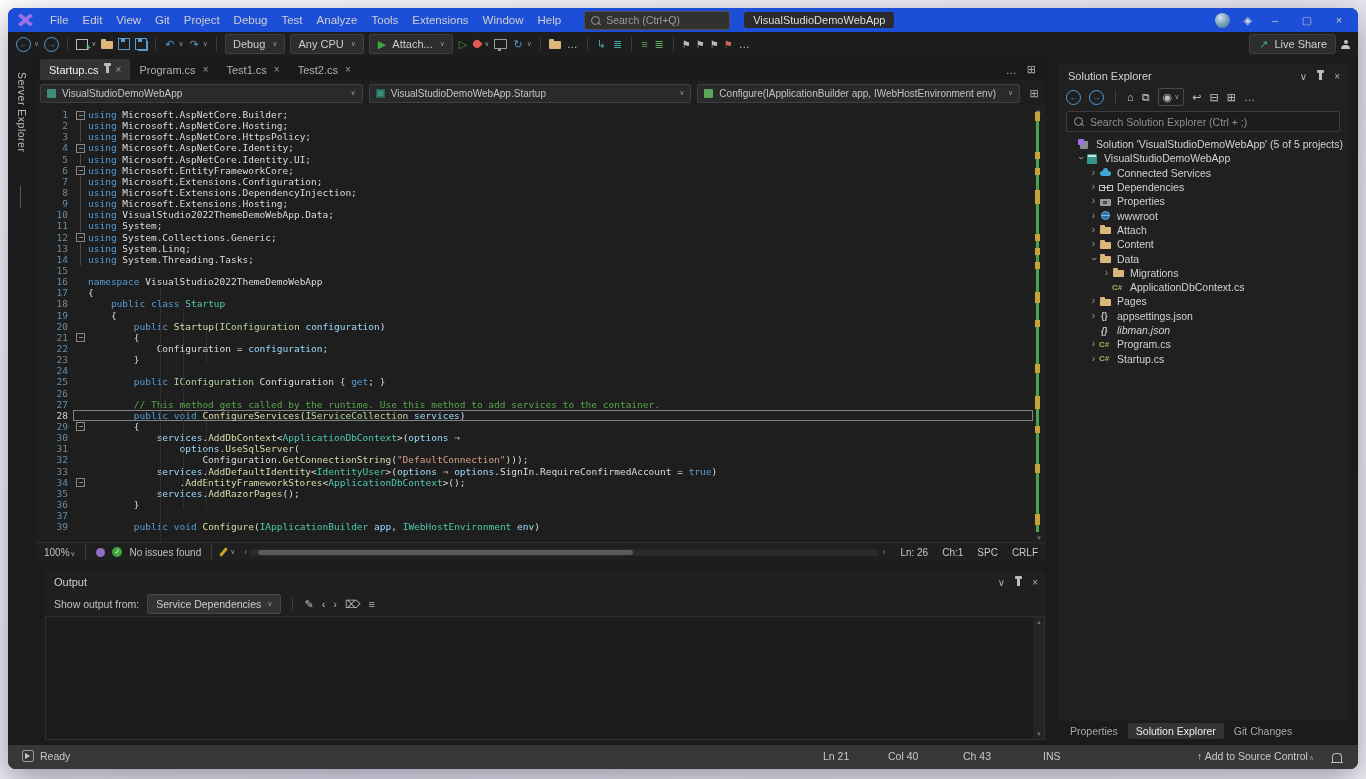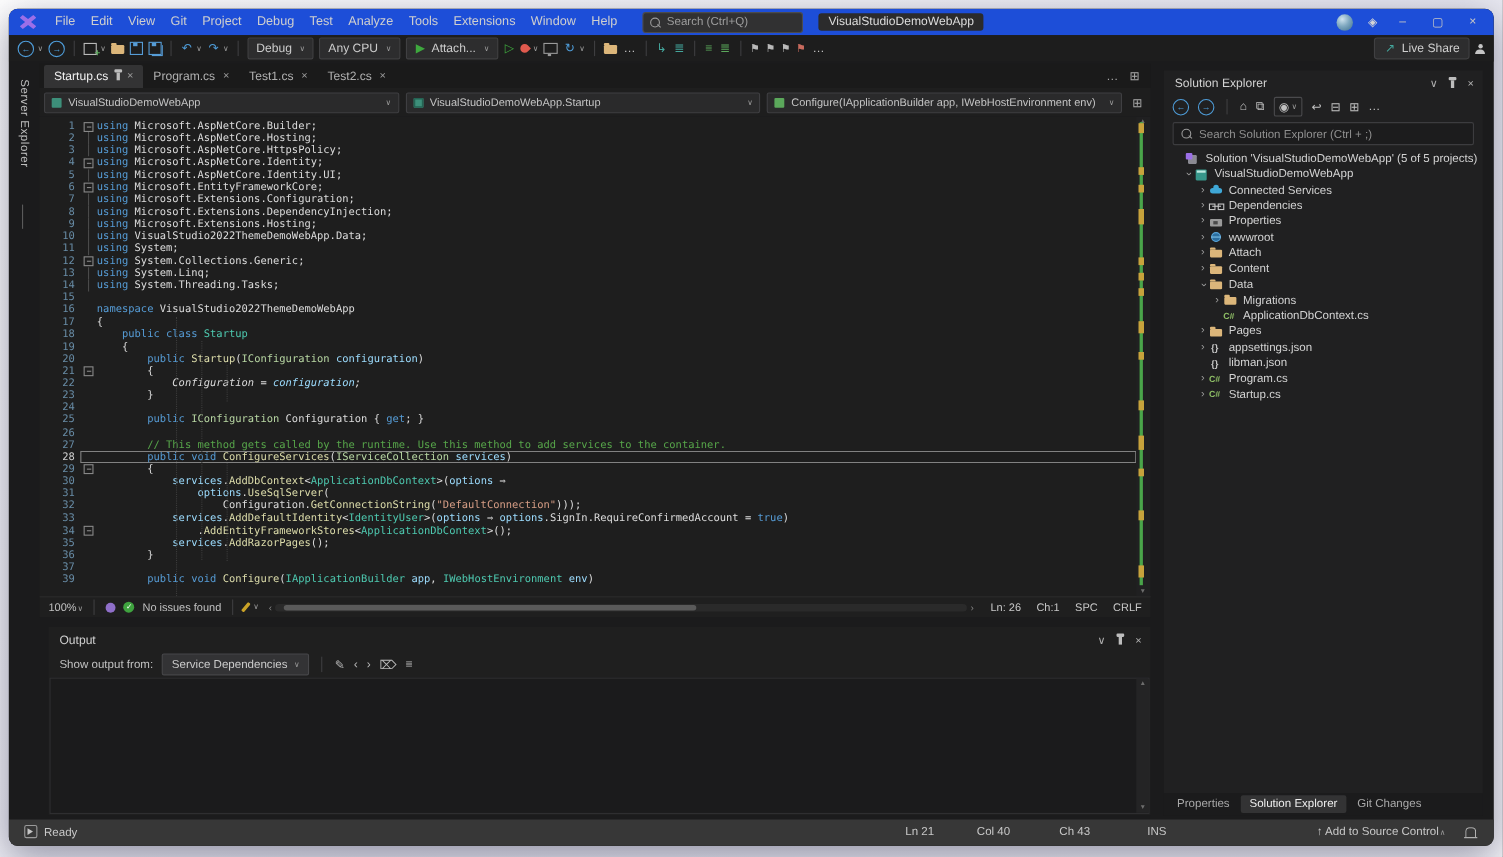--- a/index.html
+++ b/index.html
@@ -303,21 +303,21 @@
           <div class="cl"><span class="ln">12</span><span class="body"><span class="fm fbox"></span><span style="display: flex;"><span class="tk-k">using</span><span class="tk-w"> System.Collections.Generic;</span></span></span></div>
           <div class="cl"><span class="ln">13</span><span class="body"><span class="fm fline"></span><span style="display: flex;"><span class="tk-k">using</span><span class="tk-w"> System.Linq;</span></span></span></div>
           <div class="cl"><span class="ln">14</span><span class="body"><span class="fm fline"></span><span style="display: flex;"><span class="tk-k">using</span><span class="tk-w"> System.Threading.Tasks;</span></span></span></div>
           <div class="cl"><span class="ln">15</span><span class="body"><span class="fm"></span><span style="display: flex;"></span></span></div>
           <div class="cl"><span class="ln">16</span><span class="body"><span class="fm"></span><span style="display: flex;"><span class="tk-k">namespace</span><span class="tk-w"> VisualStudio2022ThemeDemoWebApp</span></span></span></div>
           <div class="cl"><span class="ln">17</span><span class="body"><span class="fm"></span><span style="display: flex;"><span class="tk-w">{</span></span></span></div>
           <div class="cl"><span class="ln">18</span><span class="body"><span class="fm"></span><span style="display: flex;"><span class="tk-w">    </span><span class="tk-k">public class </span><span class="tk-t">Startup</span></span></span></div>
           <div class="cl"><span class="ln">19</span><span class="body"><span class="fm"></span><span style="display: flex;"><span class="tk-w">    {</span></span></span></div>
           <div class="cl"><span class="ln">20</span><span class="body"><span class="fm"></span><span style="display: flex;"><span class="tk-w">        </span><span class="tk-k">public </span><span class="tk-m">Startup</span><span class="tk-w">(</span><span class="tk-i">IConfiguration</span><span class="tk-w"> </span><span class="tk-p">configuration</span><span class="tk-w">)</span></span></span></div>
           <div class="cl"><span class="ln">21</span><span class="body"><span class="fm fbox"></span><span style="display: flex;"><span class="tk-w">        {</span></span></span></div>
-          <div class="cl"><span class="ln">22</span><span class="body"><span class="fm"></span><span style="display: flex; font-style: italic;"><span class="tk-w">            Configuration = </span><span class="tk-p">configuration</span><span class="tk-w">;</span></span></span></div>
+          <div class="cl"><span class="ln">22</span><span class="body"><span class="fm"></span><span style="display: flex;"><span class="tk-w">            Configuration = </span><span class="tk-p">configuration</span><span class="tk-w">;</span></span></span></div>
           <div class="cl"><span class="ln">23</span><span class="body"><span class="fm"></span><span style="display: flex;"><span class="tk-w">        }</span></span></span></div>
           <div class="cl"><span class="ln">24</span><span class="body"><span class="fm"></span><span style="display: flex;"></span></span></div>
           <div class="cl"><span class="ln">25</span><span class="body"><span class="fm"></span><span style="display: flex;"><span class="tk-w">        </span><span class="tk-k">public </span><span class="tk-i">IConfiguration</span><span class="tk-w"> Configuration { </span><span class="tk-k">get</span><span class="tk-w">; }</span></span></span></div>
           <div class="cl"><span class="ln">26</span><span class="body"><span class="fm"></span><span style="display: flex;"></span></span></div>
           <div class="cl"><span class="ln">27</span><span class="body"><span class="fm"></span><span style="display: flex;"><span class="tk-w">        </span><span class="tk-c">// This method gets called by the runtime. Use this method to add services to the container.</span></span></span></div>
           <div class="cl cur"><span class="ln">28</span><span class="body"><span class="fm"></span><span style="display: flex;"><span class="tk-w">        </span><span class="tk-k">public void </span><span class="tk-m">ConfigureServices</span><span class="tk-w">(</span><span class="tk-i">IServiceCollection</span><span class="tk-w"> </span><span class="tk-p">services</span><span class="tk-w">)</span></span></span></div>
           <div class="cl"><span class="ln">29</span><span class="body"><span class="fm fbox"></span><span style="display: flex;"><span class="tk-w">        {</span></span></span></div>
           <div class="cl"><span class="ln">30</span><span class="body"><span class="fm"></span><span style="display: flex;"><span class="tk-w">            </span><span class="tk-p">services</span><span class="tk-w">.</span><span class="tk-m">AddDbContext</span><span class="tk-w">&lt;</span><span class="tk-t">ApplicationDbContext</span><span class="tk-w">&gt;(</span><span class="tk-p">options</span><span class="tk-w"> ⇒</span></span></span></div>
           <div class="cl"><span class="ln">31</span><span class="body"><span class="fm"></span><span style="display: flex;"><span class="tk-w">                </span><span class="tk-p">options</span><span class="tk-w">.</span><span class="tk-m">UseSqlServer</span><span class="tk-w">(</span></span></span></div>
           <div class="cl"><span class="ln">32</span><span class="body"><span class="fm"></span><span style="display: flex;"><span class="tk-w">                    Configuration.</span><span class="tk-m">GetConnectionString</span><span class="tk-w">(</span><span class="tk-s">"DefaultConnection"</span><span class="tk-w">)));</span></span></span></div>
@@ -498,21 +498,21 @@
         <div class="trow" style="padding-left: 30px;">
           <span class="chev">›</span>
           <span class="ti ic-folder"></span>
           <span>Pages</span>
         </div>
         <div class="trow" style="padding-left: 30px;">
           <span class="chev">›</span>
           <span class="ti ic-json"></span>
           <span>appsettings.json</span>
         </div>
-        <div class="trow" style="padding-left: 30px;">
+        <div class="trow" style="padding-left: 30px; font-style: italic;">
           <span class="chev"></span>
           <span class="ti ic-json"></span>
           <span>libman.json</span>
         </div>
         <div class="trow" style="padding-left: 30px;">
           <span class="chev">›</span>
           <span class="ti ic-cs"></span>
           <span>Program.cs</span>
         </div>
         <div class="trow" style="padding-left: 30px;">

